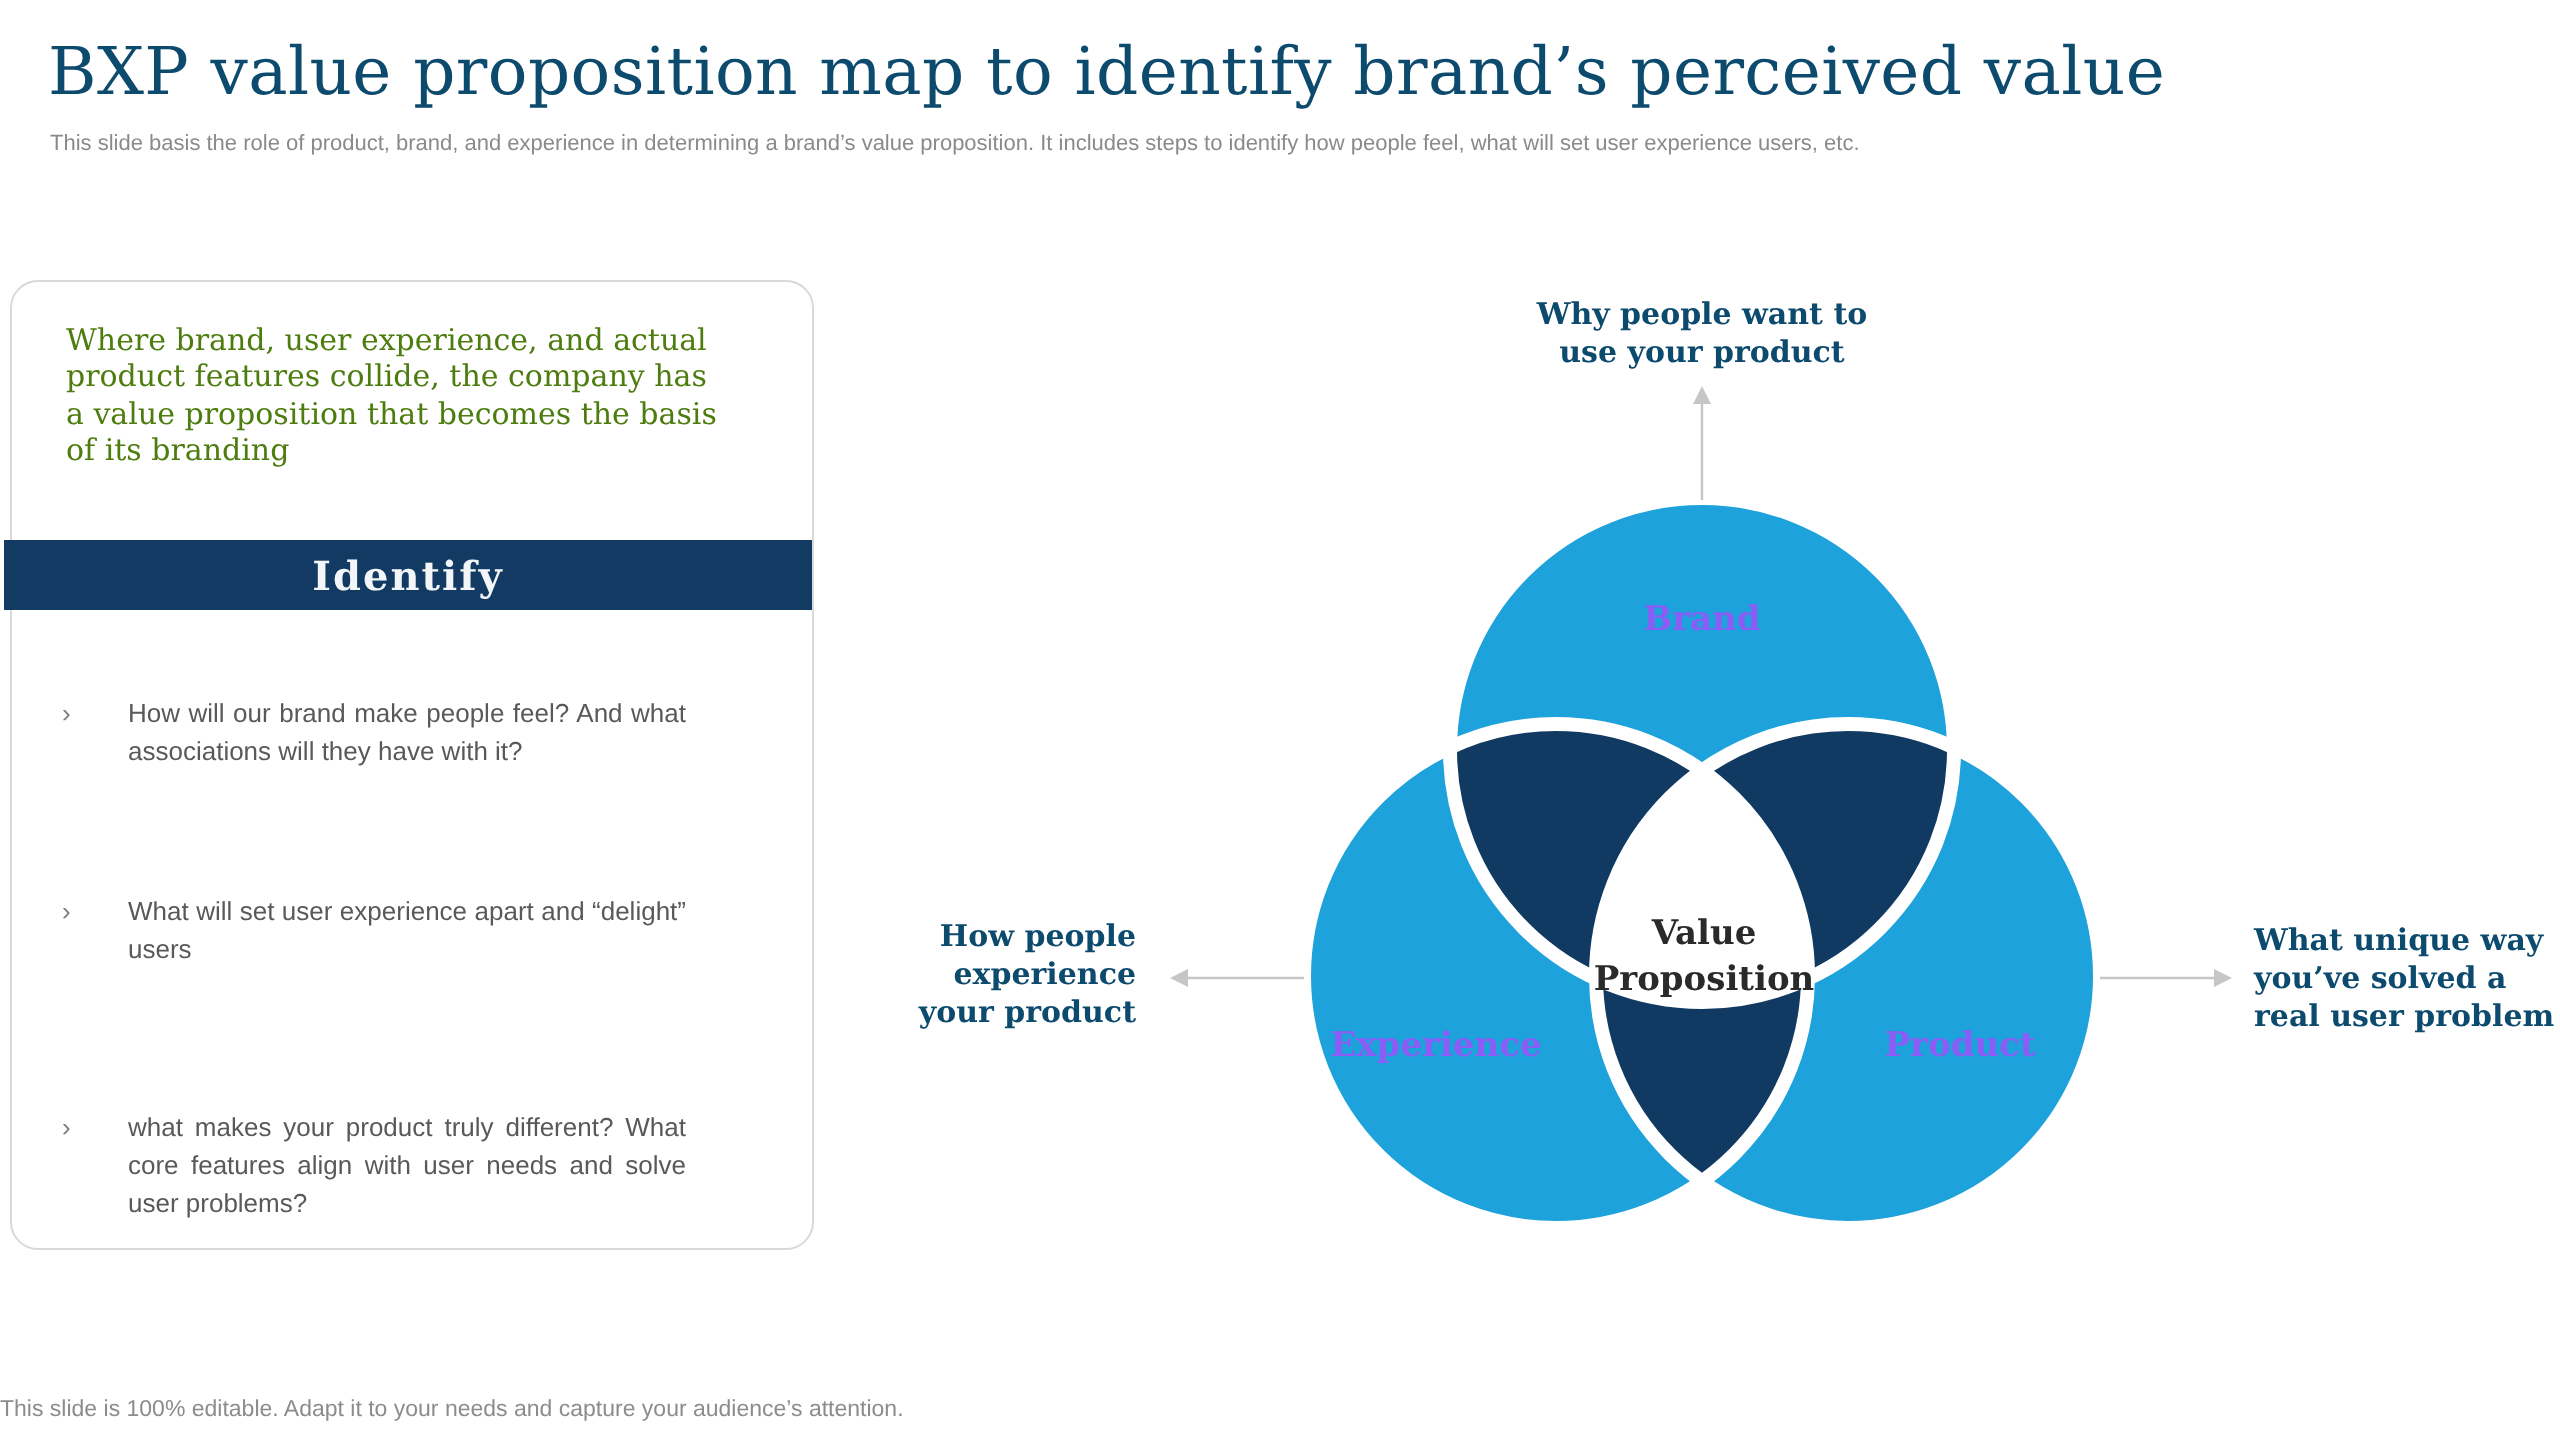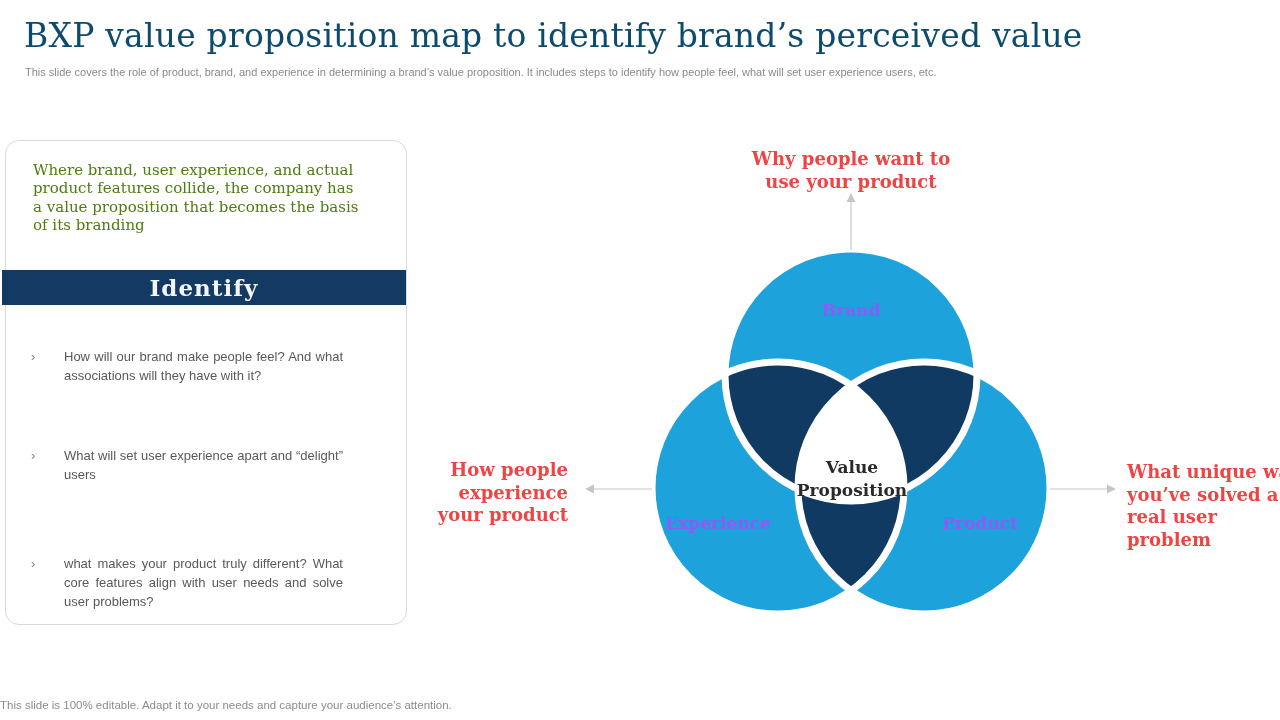--- a/index.html
+++ b/index.html
@@ -23,21 +23,21 @@
   .card-desc {
     position:absolute; left:33px; top:161px; width:360px;
     font-family:"DejaVu Serif", serif; font-weight:400; font-size:15px;
     line-height:1.23; color:#4d7c0f; white-space:pre-line;
   }
   .identify-banner {
     position:absolute; left:2px; top:270px; width:404px; height:35px;
     background:#123a63; display:flex; align-items:center; justify-content:center;
   }
   .identify-banner span {
-    font-family:"DejaVu Serif", serif; font-weight:700; font-size:23px;
+    font-family:"DejaVu Serif", serif; font-weight:700; font-size:20px;
     color:#f3f6f9; letter-spacing:1px;
   }
   .bullet {
     position:absolute; left:31px; width:312px; display:flex;
     font-size:13px; line-height:1.45; color:#595959;
   }
   .bullet .marker { width:21px; flex:0 0 21px; color:#7f7f7f; }
   .bullet .btext  { flex:1; text-align:justify;margin-left:12px; }
   #bullet-1 { top:348px; }
   #bullet-2 { top:447px; }
@@ -52,38 +52,38 @@
   }
   #lbl-brand      { left:786px; top:300px; width:130px; }
   #lbl-experience { left:643px; top:513px; width:150px; }
   #lbl-product    { left:915px; top:513px; width:130px; }
   #lbl-value {
     left:777px; top:456px; width:150px; color:#2a2a2a;
     white-space:pre-line; line-height:1.35;
   }
   .ann {
     position:absolute; font-family:"DejaVu Serif", serif; font-weight:700;
-    font-size:18px; line-height:1.25; color:#ef4444; white-space:pre-line;
+    font-size:15px; line-height:1.25; color:#0c4a6e; white-space:pre-line;
   }
   #ann-top   { left:741px;  top:148px; width:220px; text-align:center; }
   #ann-left  { left:418px;  top:459px; width:150px; text-align:right; }
   #ann-right { left:1127px; top:461px; width:175px; text-align:left; }
 
   .footer {
     position:absolute; left:0; top:699px; width:1280px; text-align:left;
     font-size:11.5px; color:#8c8c8c;
   }
 </style>
 </head>
 <body>
 
 <div class="slide">
 
   <div class="title">BXP value proposition map to identify brand’s perceived value</div>
-  <div class="subtitle">This slide covers the role of product, brand, and experience in determining a brand’s value proposition. It includes steps to identify how people feel, what will set user experience users, etc.</div>
+  <div class="subtitle">This slide basis the role of product, brand, and experience in determining a brand’s value proposition. It includes steps to identify how people feel, what will set user experience users, etc.</div>
 
   <div class="info-card"></div>
   <div class="card-desc">Where brand, user experience, and actual
 product features collide, the company has
 a value proposition that becomes the basis
 of its branding</div>
 
   <div class="identify-banner" style="background: rgb(18, 58, 99);">
     <span>Identify</span>
   </div>

